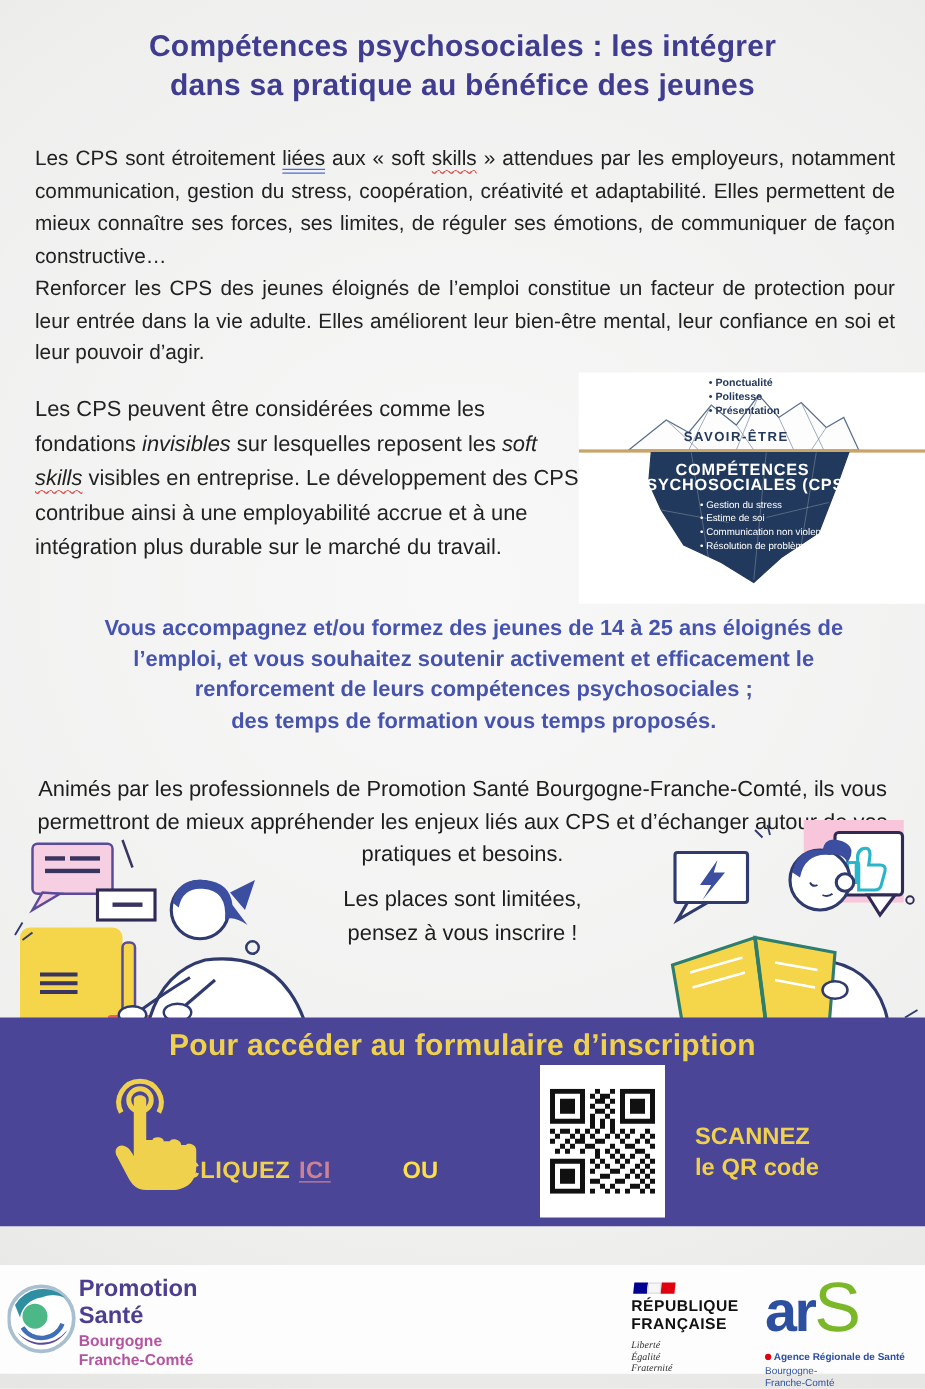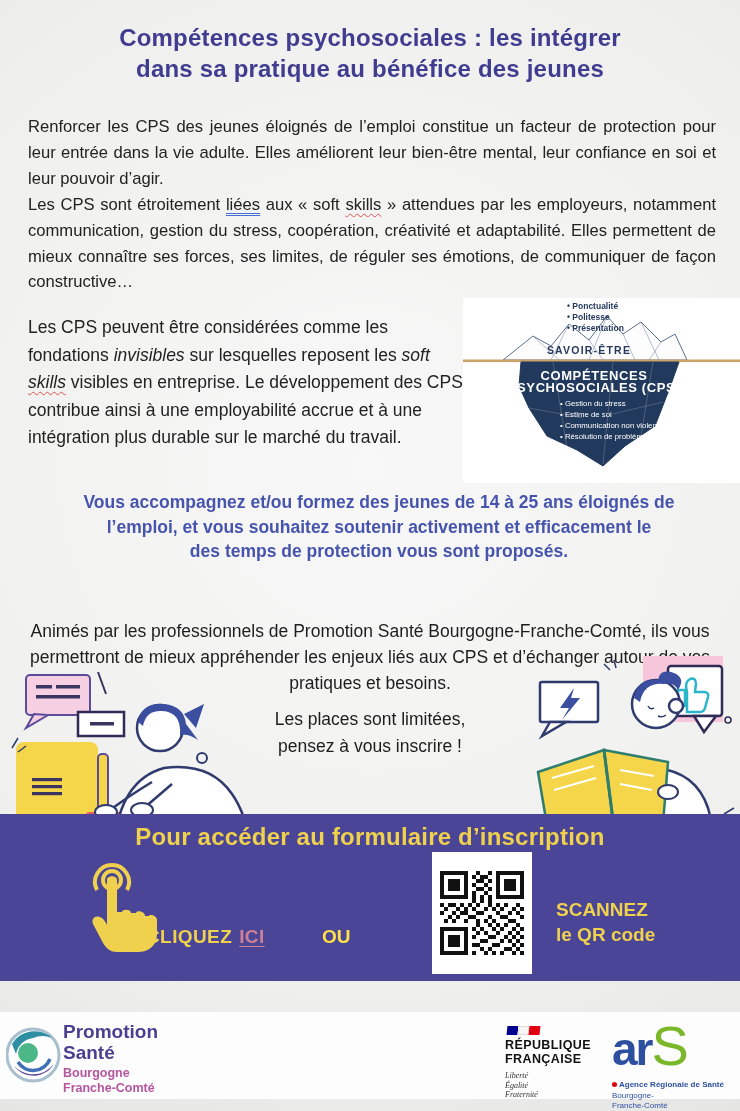--- a/index.html
+++ b/index.html
@@ -132,22 +132,22 @@
 <body>
 
 <div class="page">
 
   <div class="title">
     <div>Compétences psychosociales : les intégrer</div>
     <div>dans sa pratique au bénéfice des jeunes</div>
   </div>
 
   <div class="intro">
+    <p><span>Les CPS sont étroitement </span><span class="u-double">liées</span><span> aux « soft </span><span class="u-wavy">skills</span><span> » attendues par les employeurs, notamment communication, gestion du stress, coopération, créativité et adaptabilité. Elles permettent de mieux connaître ses forces, ses limites, de réguler ses émotions, de communiquer de façon constructive…</span></p>
     <p><span>Renforcer les CPS des jeunes éloignés de l’emploi constitue un facteur de protection pour leur entrée dans la vie adulte. Elles améliorent leur bien-être mental, leur confiance en soi et leur pouvoir d’agir.</span></p>
-    <p><span>Les CPS sont étroitement </span><span class="u-double">liées</span><span> aux « soft </span><span class="u-wavy">skills</span><span> » attendues par les employeurs, notamment communication, gestion du stress, coopération, créativité et adaptabilité. Elles permettent de mieux connaître ses forces, ses limites, de réguler ses émotions, de communiquer de façon constructive…</span></p>
   </div>
 
   <div class="foundations"><span>Les CPS peuvent être considérées comme les fondations </span><span class="it">invisibles</span><span> sur lesquelles reposent les </span><span class="it">soft </span><span class="it u-wavy">skills</span><span> visibles en entreprise. Le développement des CPS contribue ainsi à une employabilité accrue et à une intégration plus durable sur le marché du travail.</span></div>
 
   <div class="iceberg-box">
     <svg width="277" height="185" viewBox="0 0 277 185">
 
       <polygon points="40,62 70,38 88,48 106,26 126,42 144,18 160,36 178,24 198,44 212,36 224,62" fill="#fdfdfd" stroke="#5a6f8e" stroke-width="1"></polygon>
       <path d="M70 38 L96 62 M106 26 L88 62 M126 42 L140 62 M144 18 L126 62 M160 36 L172 62 M178 24 L196 62 M198 44 L186 62" stroke="#7d90aa" stroke-width=".6" fill="none"></path>
 
@@ -170,21 +170,22 @@
       <li>Gestion du stress</li>
       <li>Estime de soi</li>
       <li>Communication non violente</li>
       <li>Résolution de problèmes</li>
     </ul>
   </div>
 
   <div class="highlight">
     <div>Vous accompagnez et/ou formez des jeunes de 14 à 25 ans éloignés de</div>
     <div>l’emploi, et vous souhaitez soutenir activement et efficacement le</div>
-    <div>des temps de protection vous sont proposés.</div>
+    <div>renforcement de leurs compétences psychosociales ;</div>
+    <div>des temps de formation vous temps proposés.</div>
   </div>
 
   <div class="training-p">Animés par les professionnels de Promotion Santé Bourgogne-Franche-Comté, ils vous permettront de mieux appréhender les enjeux liés aux CPS et d’échanger autour de vos pratiques et besoins.</div>
   <div class="places">
     <div>Les places sont limitées,</div>
     <div>pensez à vous inscrire !</div>
   </div>
 
   <svg class="illus-left" width="300" height="185" viewBox="0 0 300 185">
 

